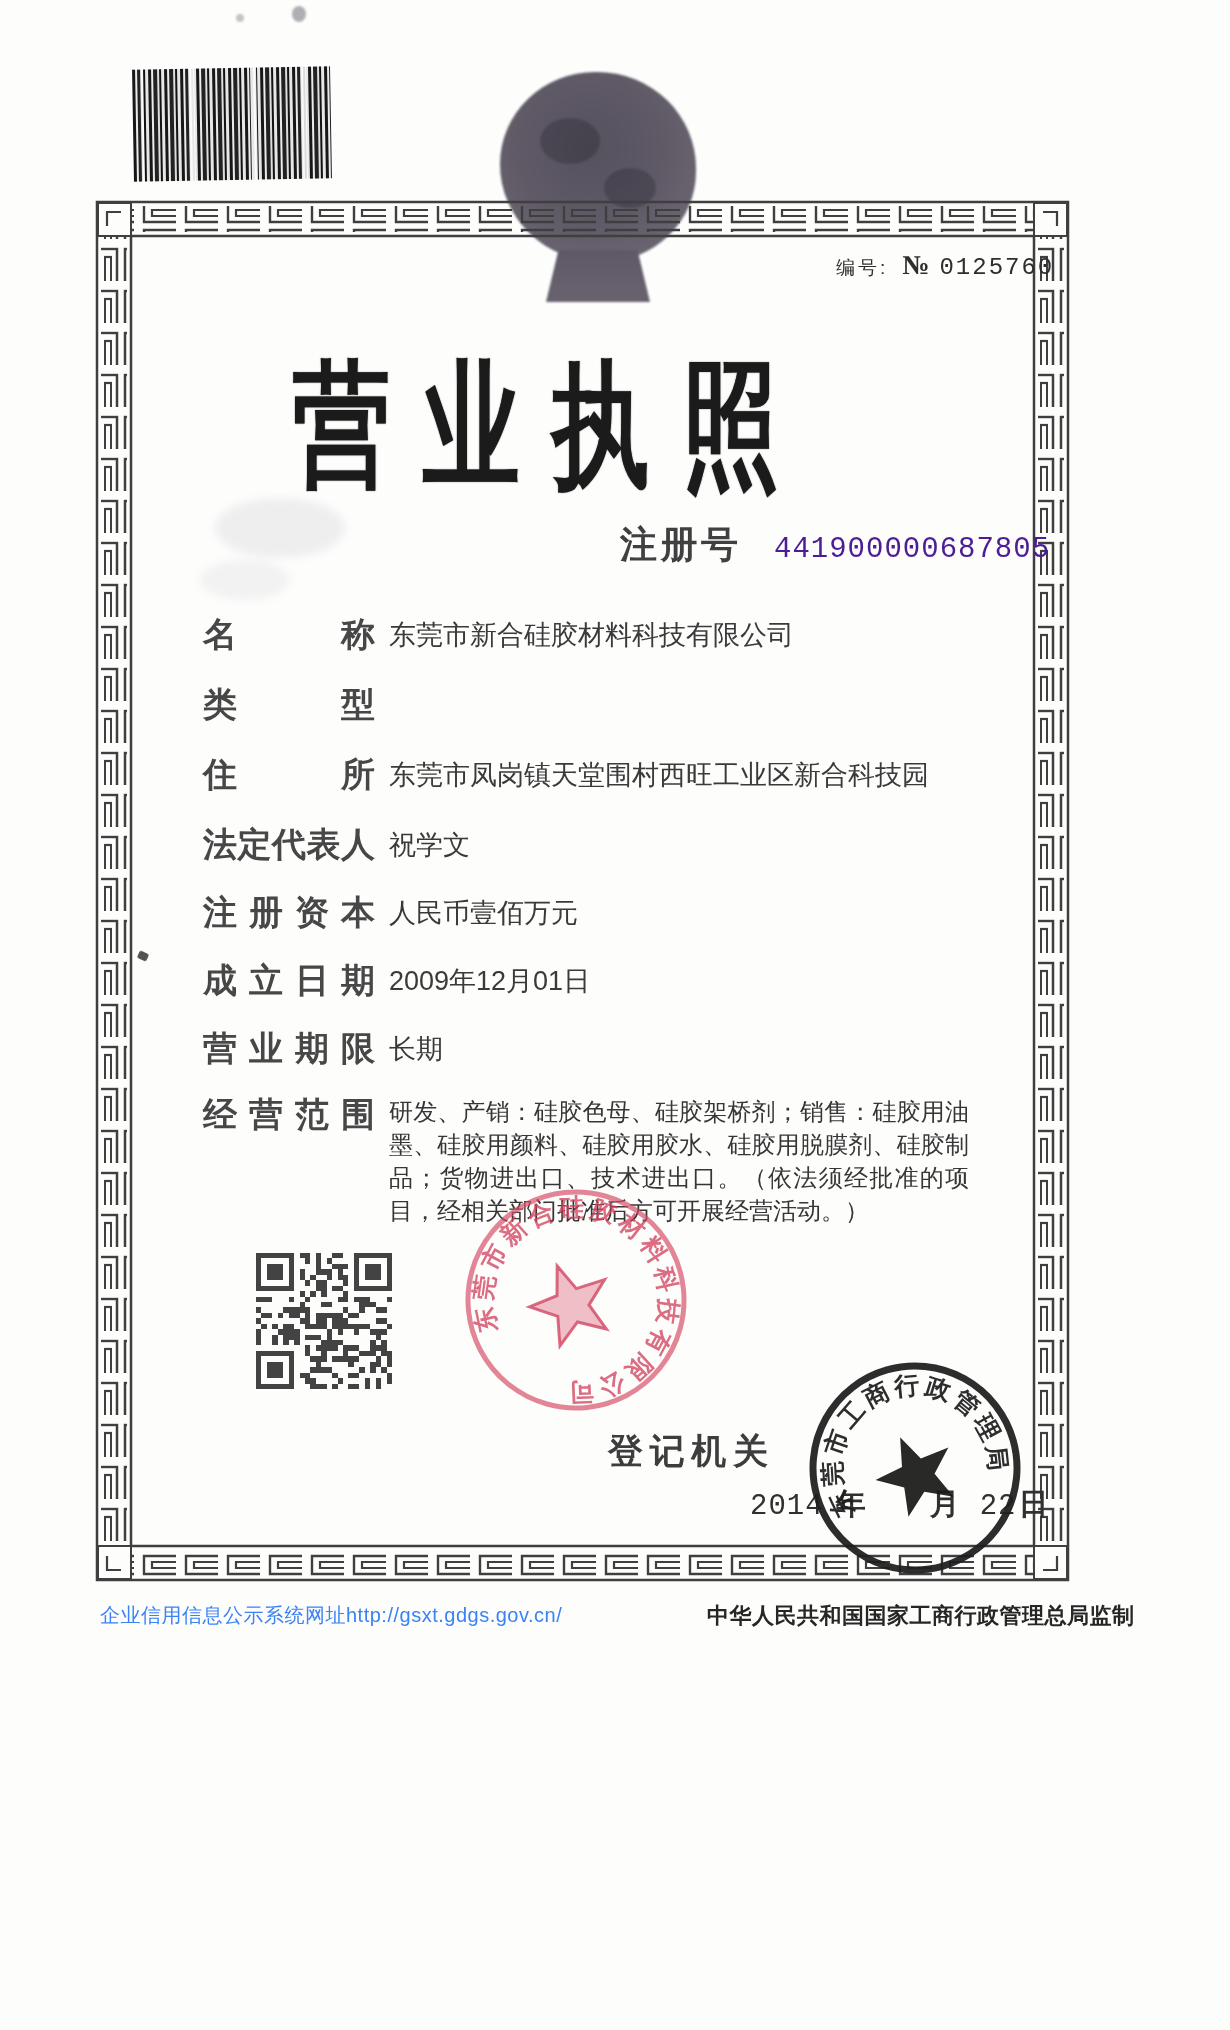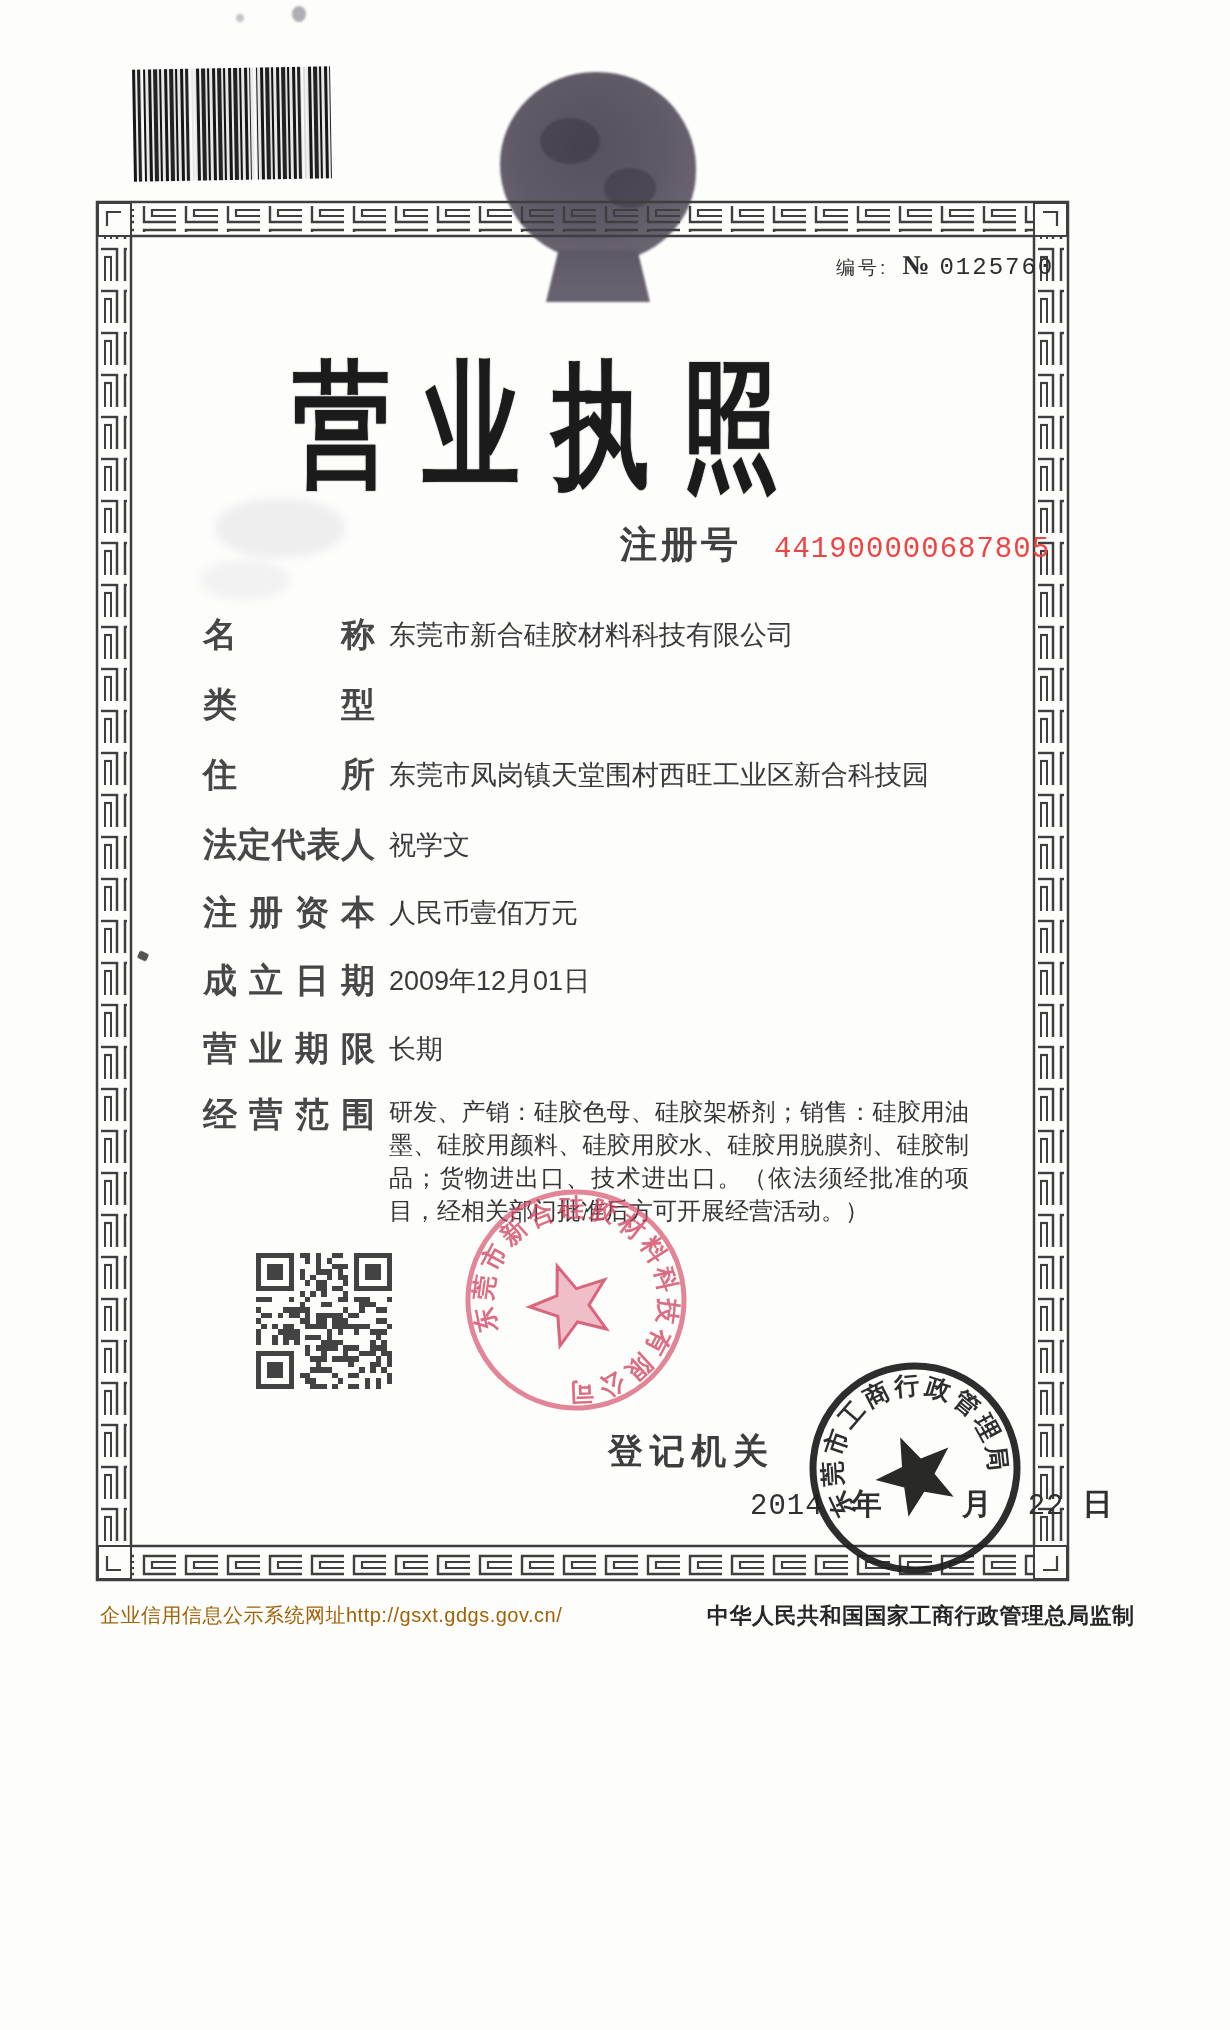--- a/index.html
+++ b/index.html
@@ -41,46 +41,46 @@
   
   .title{
     position:absolute;left:293px;top:336px;z-index:3;
     font-size:97px;font-weight:900;letter-spacing:34px;color:#1b1b1b;
     transform:scaleY(1.4);transform-origin:left top;white-space:nowrap;
     text-shadow:0 0 1px #333;
   }
   
   .regrow{position:absolute;left:620px;top:520px;display:flex;align-items:baseline;z-index:3;}
   .reg-label{width:118px;display:flex;justify-content:space-between;font-size:37px;color:#404040;font-weight:600;}
-  .reg-value{margin-left:36px;font-family:"Liberation Mono", monospace;font-size:29px;letter-spacing:1px;color:#ef4444;}
+  .reg-value{margin-left:36px;font-family:"Liberation Mono", monospace;font-size:29px;letter-spacing:1px;color:#4c1d95;}
   
   .row{position:absolute;left:203px;display:flex;z-index:3;}
   .r0{top:612px}.r1{top:682px}.r2{top:752px}.r3{top:822px}
   .r4{top:890px}.r5{top:958px}.r6{top:1026px}.r7{top:1092px}
   .flabel{width:172px;display:flex;justify-content:space-between;font-size:34px;color:#474747;font-weight:600;flex:none;}
   .fvalue{margin-left:14px;font-size:27px;color:#3a3a3a;padding-top:5px;white-space:nowrap;font-weight:500;}
   .r7 .fvalue{white-space:normal;width:580px;font-size:24px;line-height:1.37;padding-top:4px;text-align:justify;color:#363636;}
   
   .qr{position:absolute;left:256px;top:1253px;width:136px;height:136px;z-index:2;opacity:.92;}
   
   .red-seal{position:absolute;left:456px;top:1180px;z-index:4;opacity:.9;}
   .black-stamp{position:absolute;left:800px;top:1353px;z-index:6;opacity:.93;}
   .seal-text{font-size:25px;font-weight:600;letter-spacing:2px;}
   
   .registrar-label{position:absolute;left:608px;top:1428px;width:160px;display:flex;justify-content:space-between;
     font-size:35px;color:#3d3d3d;font-weight:600;z-index:3;}
-  .daterow{position:absolute;left:750px;top:1484px;display:flex;align-items:baseline;z-index:5;color:#303030;gap:16px;}
+  .daterow{position:absolute;left:750px;top:1484px;display:flex;align-items:baseline;z-index:5;color:#303030;}
   .d-num{font-family:"Liberation Mono", monospace;font-size:29px;letter-spacing:1px;}
   .d-unit{font-size:30px;font-weight:600;}
   .d-year-unit{margin-left:12px;}
   .d-month-unit{margin-left:64px;}
   .d-day{margin-left:20px;}
   .d-day-unit{margin-left:2px;}
   
-  .footer-left{position:absolute;left:100px;top:1602px;font-size:20px;color:#a16207;letter-spacing:.5px;}
+  .footer-left{position:absolute;left:100px;top:1602px;font-size:20px;color:#3b82f6;letter-spacing:.5px;}
   .footer-right{position:absolute;left:707px;top:1601px;font-size:22px;color:#262626;font-weight:700;letter-spacing:.5px;}
   
   .smudge{position:absolute;border-radius:50%;filter:blur(4px);}
   .sm1{left:215px;top:498px;width:130px;height:60px;background:rgba(110,110,125,.10);}
   .sm2{left:200px;top:560px;width:90px;height:40px;background:rgba(110,110,125,.08);}
   .sm3{left:292px;top:6px;width:14px;height:16px;background:rgba(80,80,90,.45);filter:blur(1px);}
   .sm4{left:236px;top:14px;width:8px;height:8px;background:rgba(90,90,100,.35);filter:blur(1px);}
   .inkdot{position:absolute;left:138px;top:952px;width:10px;height:8px;background:rgba(40,40,40,.8);border-radius:2px;transform:rotate(25deg);filter:blur(.5px);}
 </style>
 </head>

